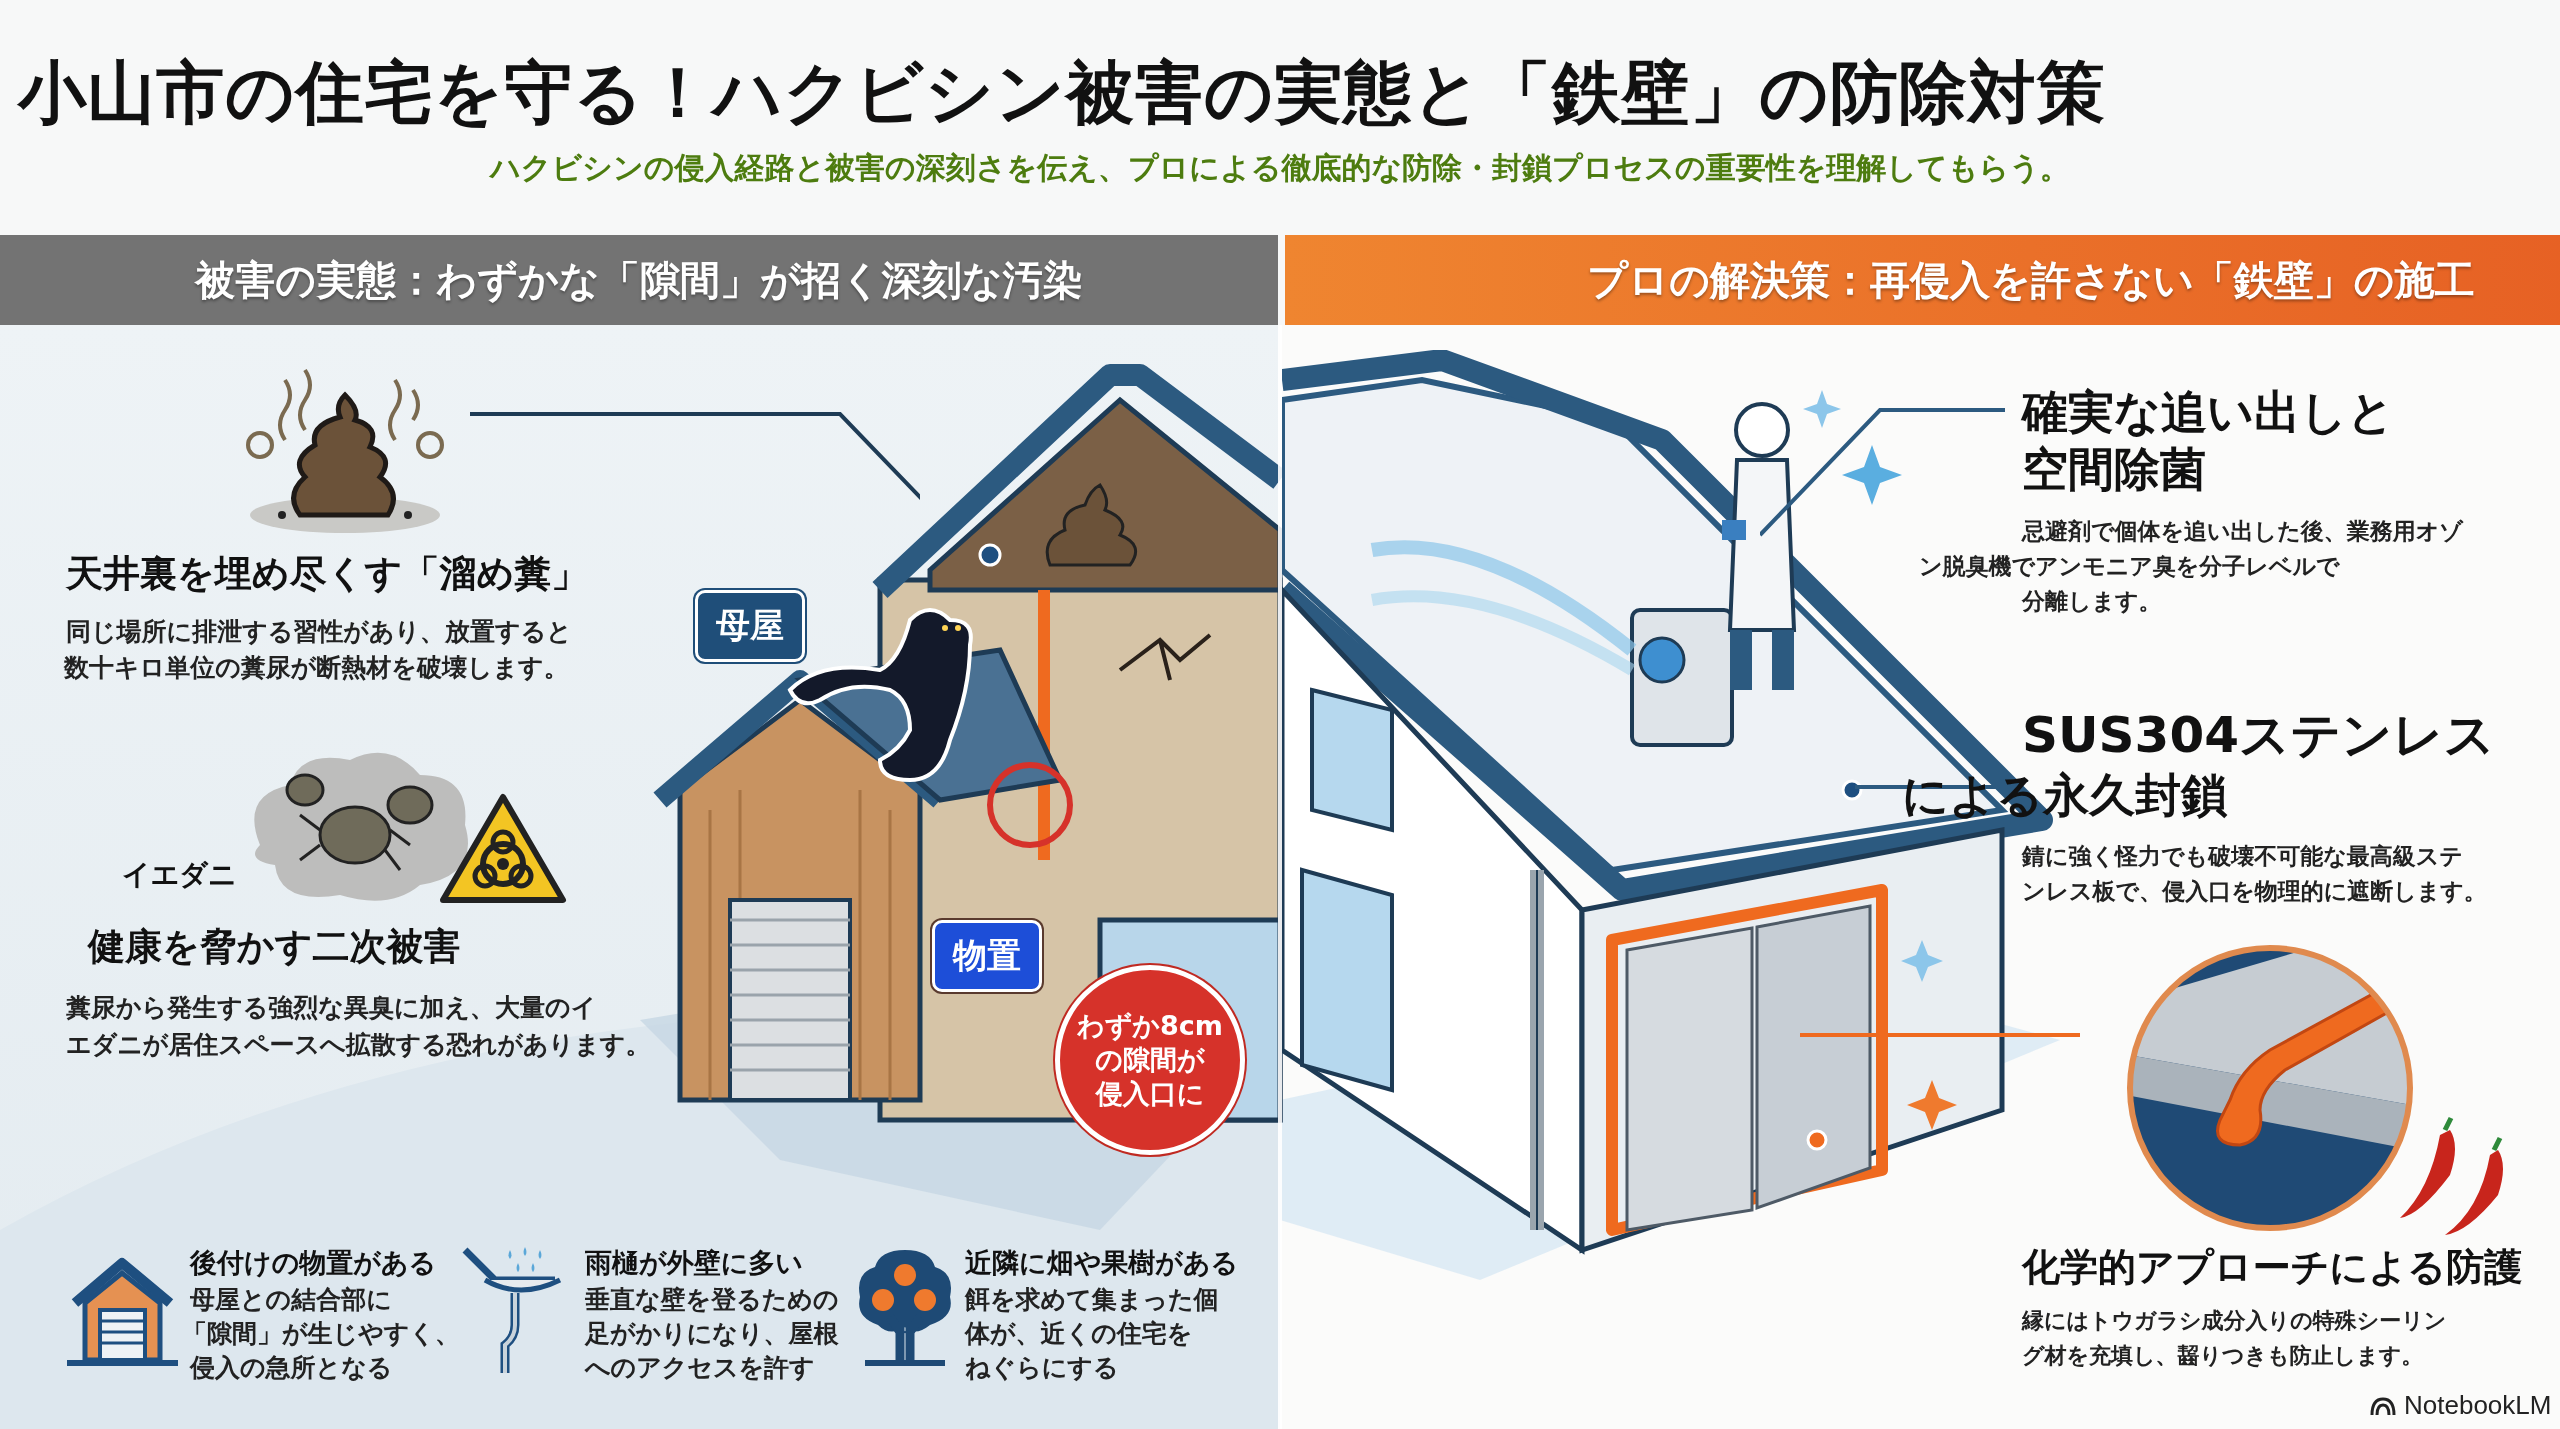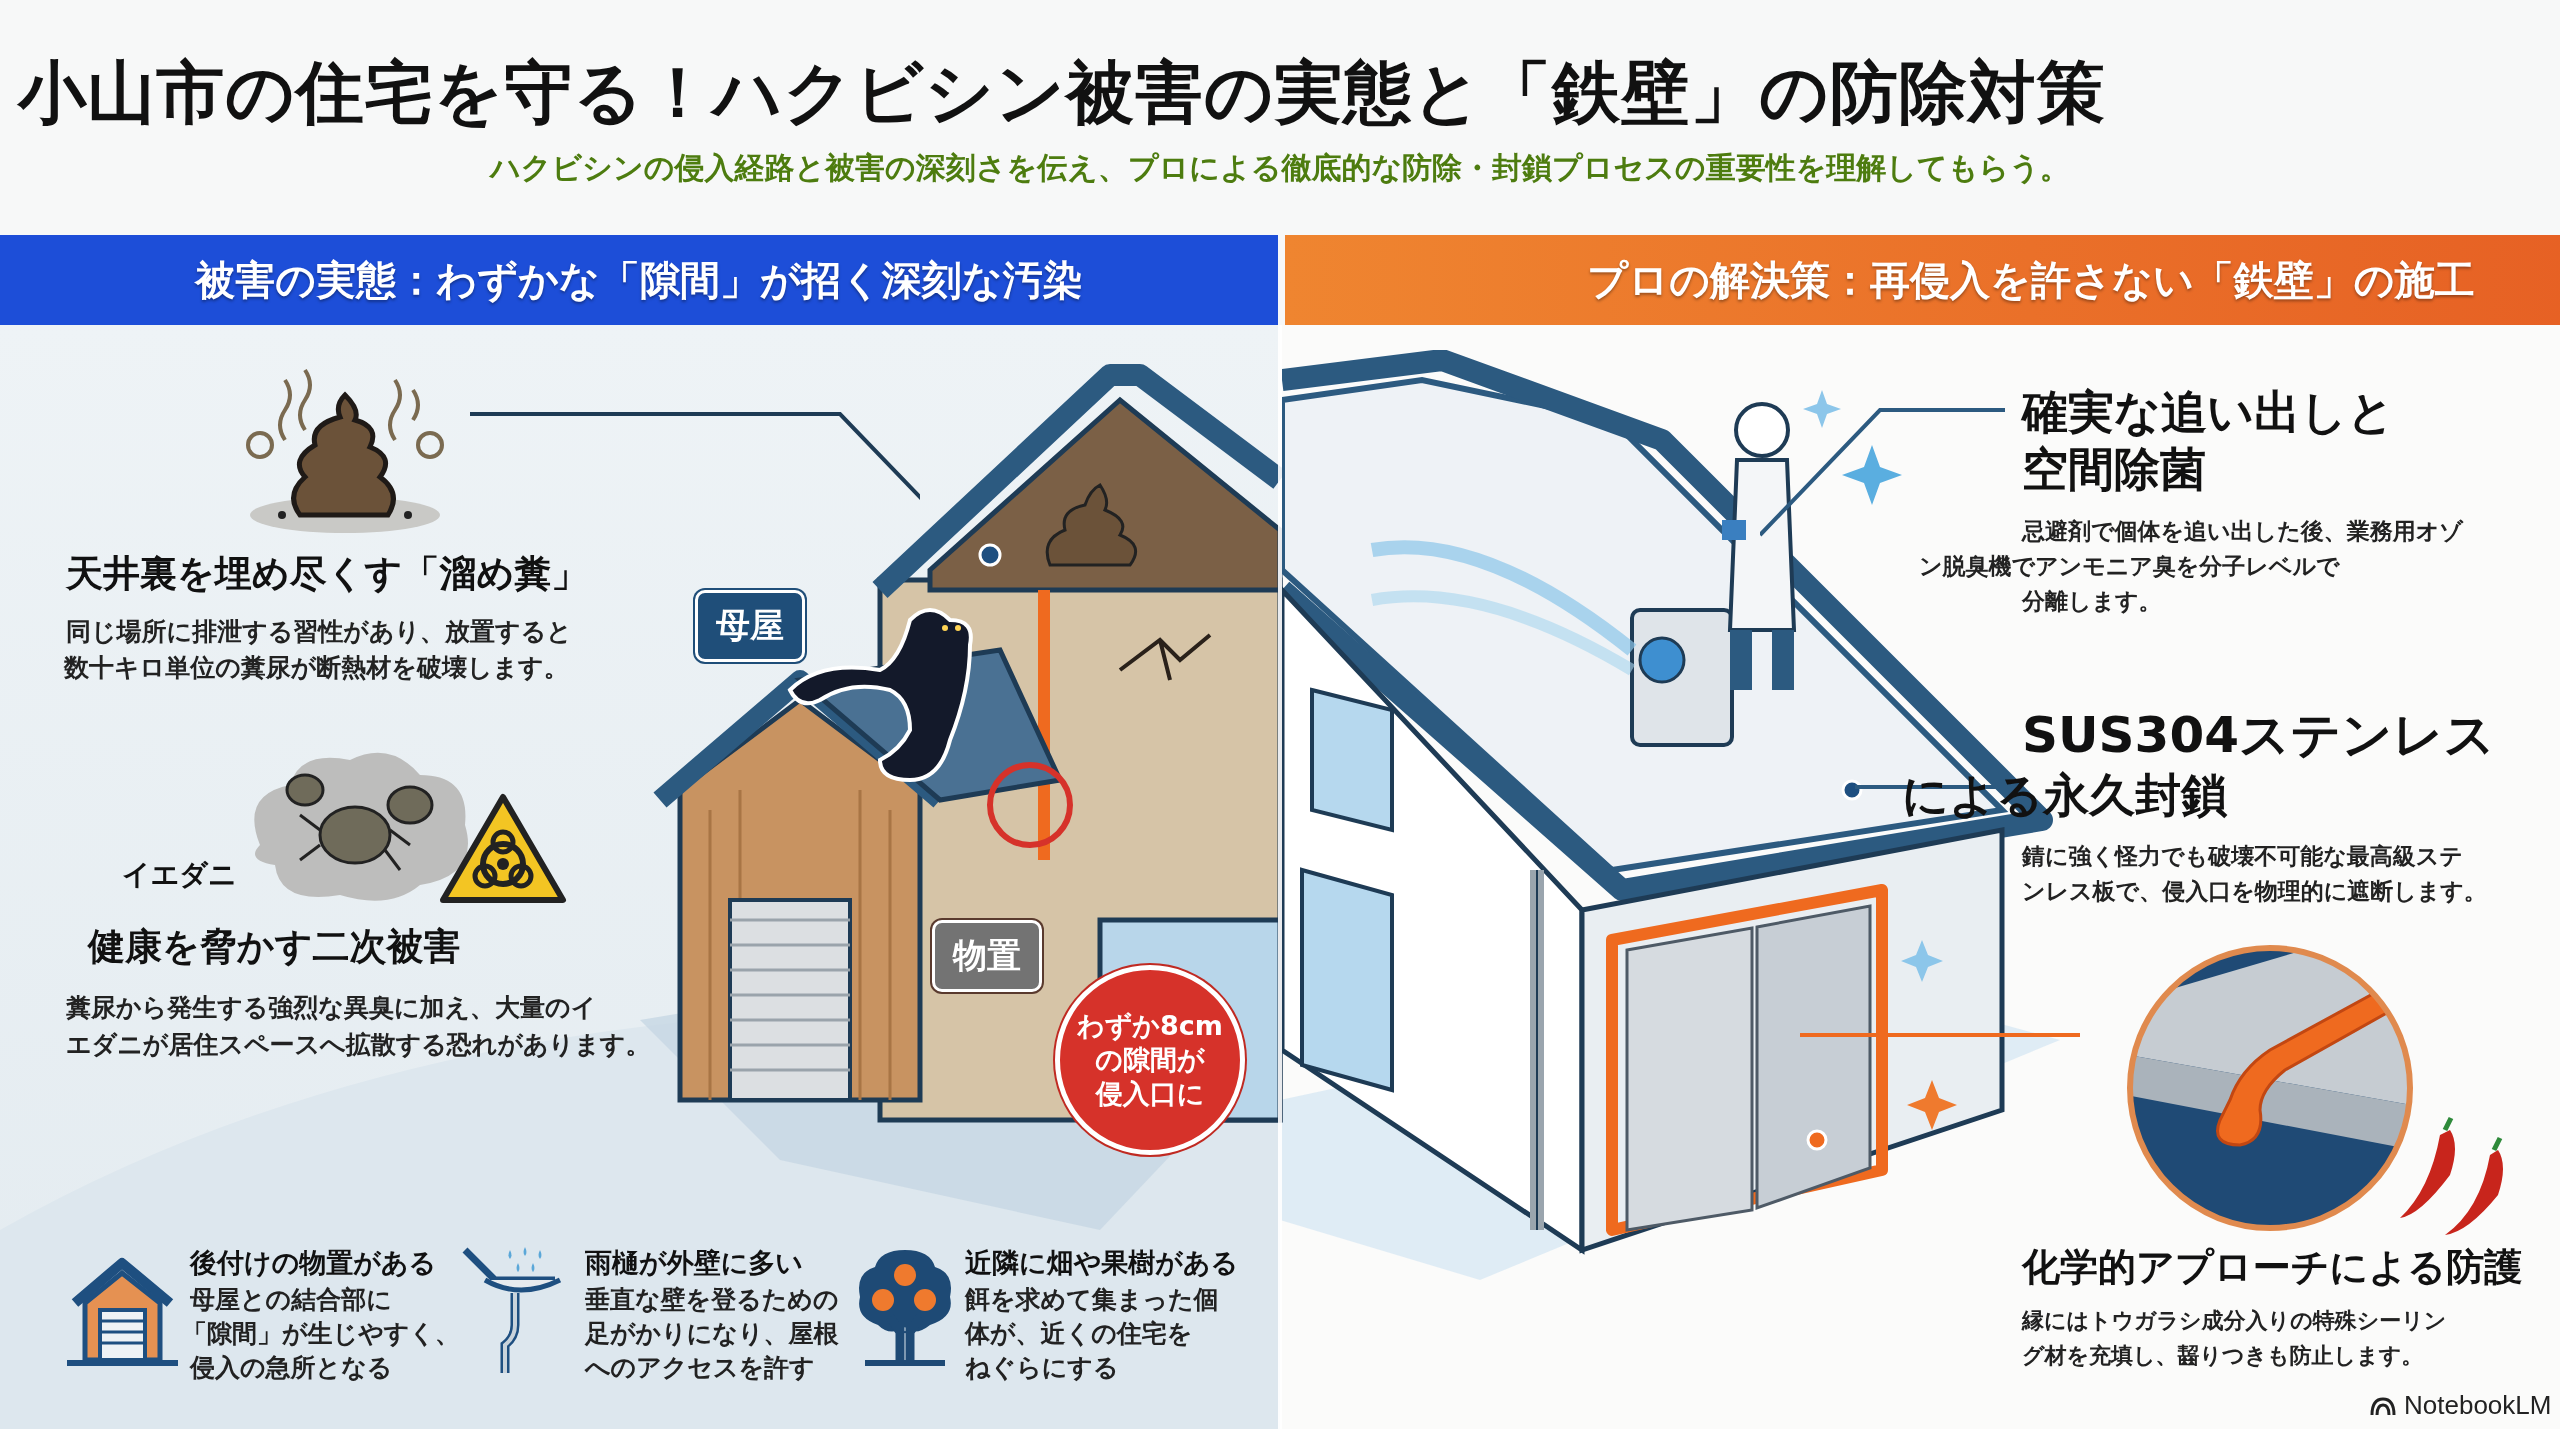--- a/index.html
+++ b/index.html
@@ -2,31 +2,31 @@
 <html><head>
 <meta charset="utf-8">
 <style>
   *{box-sizing:border-box;margin:0;padding:0}
   html,body{width:2560px;height:1429px;overflow:hidden;background:#f7f8f8}
   body{position:relative;font-family:"DejaVu Sans","Liberation Sans",sans-serif;color:#111}
   .abs{position:absolute}
   .title{left:0;width:2124px;top:48px;text-align:center;font-size:68px;font-weight:bold;letter-spacing:1px;color:#111}
   .subtitle{left:0;width:2560px;top:148px;text-align:center;font-size:30px;font-weight:bold;color:#4d7c0f}
   .bar{top:235px;height:90px;display:flex;align-items:center;justify-content:center;font-size:40px;font-weight:bold;color:#fff;text-shadow:0 2px 3px rgba(0,0,0,.35)}
-  .bar.left{left:0;width:1278px;background:#1d4ed8}
+  .bar.left{left:0;width:1278px;background:#737373}
   .bar.right{left:1285px;width:1492px;background:linear-gradient(90deg,#ef8530,#e55b22)}
   .panel-left{left:0;top:325px;width:1280px;height:1104px;background:linear-gradient(180deg,#eef3f6,#e3ebf0)}
   .panel-right{left:1280px;top:325px;width:1280px;height:1104px;background:#fbfbfa}
   .divider{left:1278px;top:325px;width:4px;height:1104px;background:#ffffff;opacity:.9}
   .h2{font-size:37px;font-weight:bold;color:#111;line-height:1.2}
   .p{font-size:25px;font-weight:bold;color:#222;line-height:1.45}
   .small-h{font-size:27px;font-weight:bold;color:#111;line-height:1.3}
   .small-p{font-size:25px;font-weight:bold;color:#222;line-height:1.35}
   .bubble{background:#1f4e79;color:#fff;font-size:34px;font-weight:bold;border-radius:10px;padding:10px 18px;border:3px solid #fff;box-shadow:0 0 0 2px #1f4e79}
-  .bubble.brown{background:#737373;box-shadow:0 0 0 2px #5a3a2e}
+  .bubble.brown{background:#1d4ed8;box-shadow:0 0 0 2px #5a3a2e}
   .redcircle{width:190px;height:190px;border-radius:50%;background:#d6322a;border:5px solid #fff;box-shadow:0 0 0 2px #c02a22;color:#fff;font-size:27px;font-weight:bold;display:flex;align-items:center;justify-content:center;text-align:center;line-height:1.25}
   .brand{font-family:"Liberation Sans",sans-serif;font-size:26px;color:#222;display:flex;align-items:center;gap:8px}
   svg{display:block}
 </style>
 </head>
 <body>
 
 <div class="abs title">小山市の住宅を守る！ハクビシン被害の実態と「鉄壁」の防除対策</div>
 <div class="abs subtitle">ハクビシンの侵入経路と被害の深刻さを伝え、プロによる徹底的な防除・封鎖プロセスの重要性を理解してもらう。</div>
 

